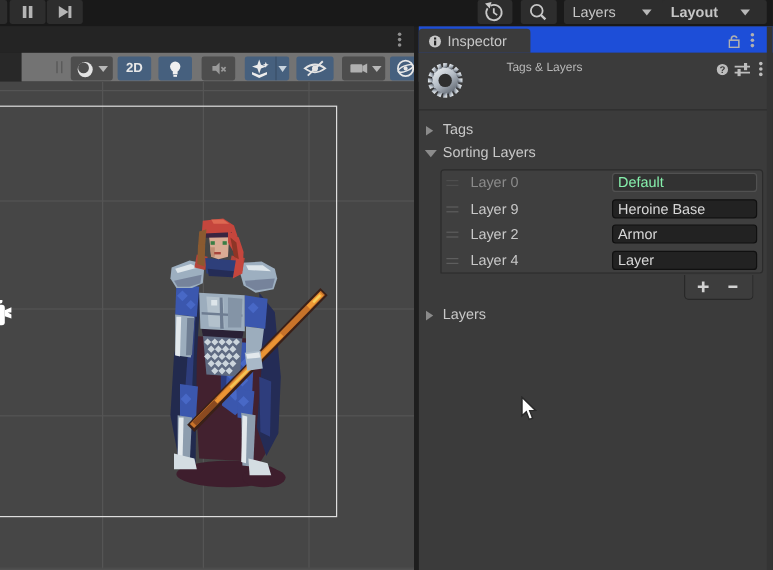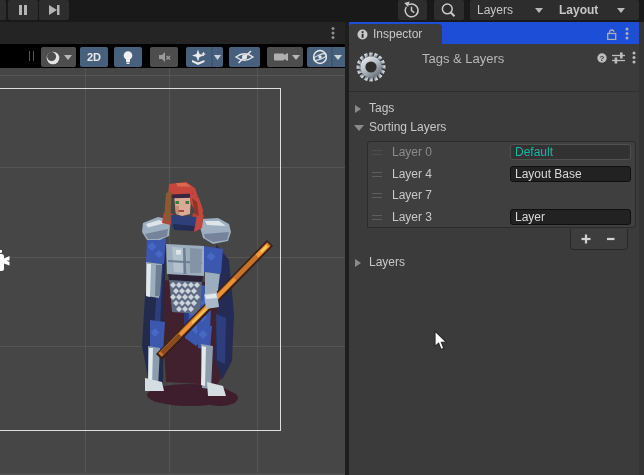--- a/index.html
+++ b/index.html
@@ -12,21 +12,21 @@
   #topbar { left:0; top:0; width:644px; height:22px; background:#191919; }
   .tbtn { position:absolute; top:0; height:20px; background:#2d2d2d; border-radius:2px; }
   .ddtext { color:#c6c6c6; font-size:12px; line-height:20px; padding-left:7px; }
   .ddarrow { position:absolute; right:14px; top:8px; width:0; height:0;
     border-left:4px solid transparent; border-right:4px solid transparent;
     border-top:5px solid #b8b8b8; }
 
   
   #lpane { left:0; top:22px; width:345px; height:453px; background:#282828; }
   #ltabbar { left:0; top:0; width:345px; height:22px; background:#242424; }
-  #stoolbar { left:0; top:22px; width:345px; height:24px; background:#000000; }
+  #stoolbar { left:18px; top:22px; width:345px; height:24px; background:#737373; }
   .sbtn { position:absolute; top:3px; height:20px; border-radius:2px; background:#4d4d4d; }
   .sbtn.blue { background:#46607e; }
   #scene { left:0; top:46px; width:345px; height:407px; background:#464646; overflow:hidden; }
   .gridv { position:absolute; top:0; width:1px; height:407px; background:#555555; }
   .gridh { position:absolute; left:0; width:345px; height:1px; background:#555555; }
 
   
   #sep { left:345px; top:22px; width:4px; height:453px; background:#1e1e1e; }
   #rpane { left:349px; top:22px; width:295px; height:453px; background:#3b3b3b; }
   #rtabbar { left:0; top:0; width:356px; height:22px; background:#1d4ed8; }
@@ -372,21 +372,21 @@
             </g>
           <g transform="rotate(315 15 15)">
               <rect x="13.3" y="0.6" width="3.4" height="4"></rect>
             </g>
           <g transform="rotate(337.5 15 15)">
               <rect x="13.3" y="0.6" width="3.4" height="4"></rect>
             </g>
         </g>
         <circle cx="15" cy="15" r="5.6" fill="#2e2e2e"></circle>
       </svg>
-      <div class="abs" style="left:73px; top:7px; color:#b8b8b8; font-size:13px;">Tags &amp; Layers</div>
+      <div class="abs" style="left:73px; top:7px; color:#b8b8b8; font-size:10px;">Tags &amp; Layers</div>
       <svg class="abs" style="left:248px; top:9px;" width="10" height="10">
         <circle cx="5" cy="5" r="4.7" fill="#bdbdbd"></circle>
         <text x="5" y="8" text-anchor="middle" font-size="8" font-weight="bold" fill="#3b3b3b" font-family="Liberation Sans">?</text>
       </svg>
       <svg class="abs" style="left:263px; top:8px;" width="13" height="12">
         <g stroke="#bdbdbd" stroke-width="1.3" fill="#bdbdbd">
           <line x1="0" y1="3.5" x2="13" y2="3.5"></line>
             <line x1="0" y1="8.5" x2="13" y2="8.5"></line>
           <rect x="8" y="0.5" width="2.6" height="6" stroke="none"></rect>
           <rect x="2.6" y="5.5" width="2.6" height="6" stroke="none"></rect>
@@ -411,34 +411,35 @@
 
       <div class="abs" style="left:5px; top:32px;">
           <div class="tri-d"></div>
         </div>
       <div class="row-label abs" style="left:20px; top:27px;">Sorting Layers</div>
 
       <div id="listbox">
         <div class="lrow" style="top:0px;">
           <div class="handle" style="border-color:#4e4e4e;"></div>
           <div class="lname" style="color:#8b8b8b;">Layer 0</div>
-          <div class="tfield" style="background:#323232; border-color:#515151; color:#14b8a6;">Default</div>
+          <div class="tfield" style="background:#323232; border-color:#515151; color:#86efac;">Default</div>
         </div>
         <div class="lrow" style="top:21.5px;">
           <div class="handle"></div>
-          <div class="lname">Layer 4</div>
-          <div class="tfield">Layout Base</div>
+          <div class="lname">Layer 9</div>
+          <div class="tfield">Heroine Base</div>
         </div>
         <div class="lrow" style="top:43px;">
           <div class="handle"></div>
-          <div class="lname">Layer 7</div>
+          <div class="lname">Layer 2</div>
+          <div class="tfield">Armor</div>
         </div>
         <div class="lrow" style="top:64.5px;">
           <div class="handle"></div>
-          <div class="lname">Layer 3</div>
+          <div class="lname">Layer 4</div>
           <div class="tfield">Layer</div>
         </div>
       </div>
       <div id="footer">
         <svg width="56" height="19">
           <g stroke="#d2d2d2" stroke-width="2.2">
             <line x1="10.5" y1="10" x2="19.5" y2="10"></line>
               <line x1="15" y1="5.5" x2="15" y2="14.5"></line>
             <line x1="36" y1="10" x2="43.5" y2="10"></line>
           </g>

